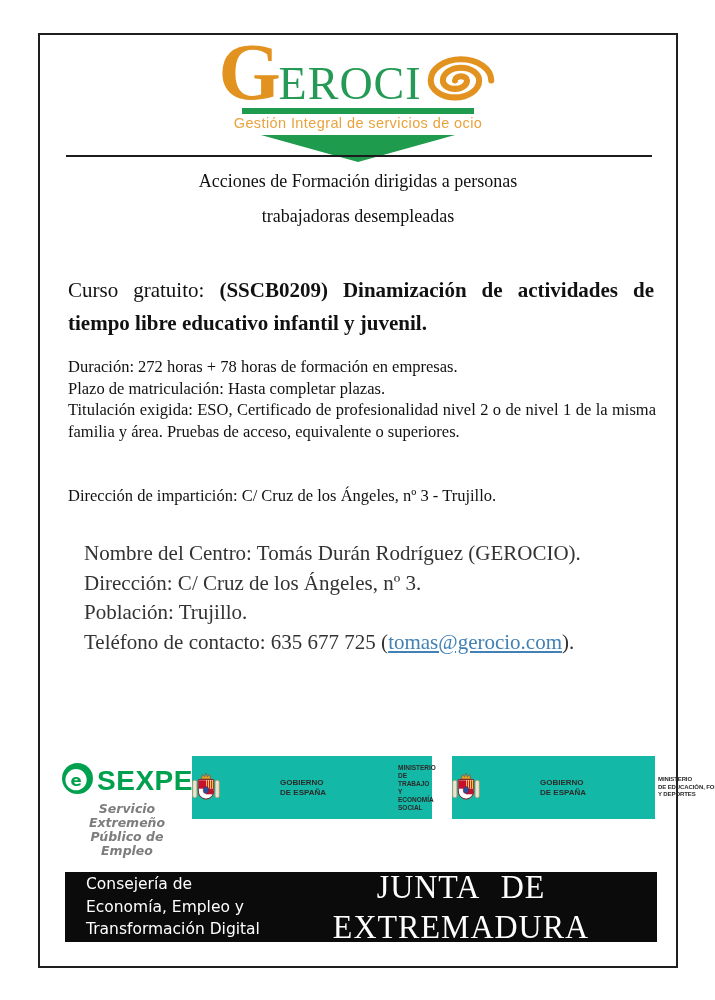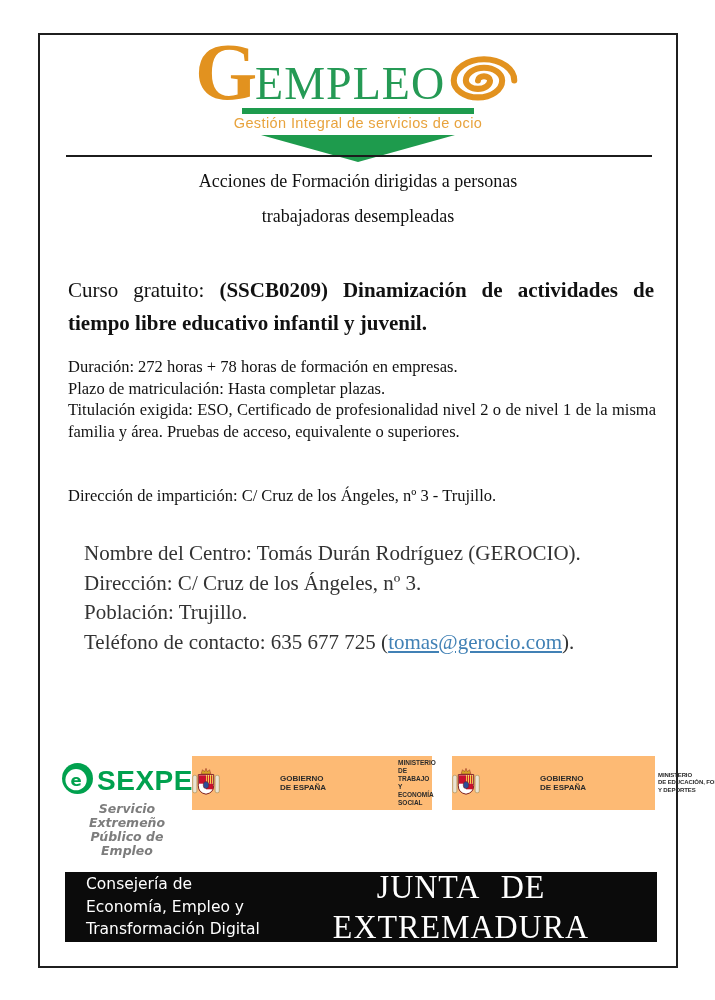--- a/index.html
+++ b/index.html
@@ -39,21 +39,21 @@
   .center-info{position:absolute;top:504px;left:44px;width:588px;
     font-family:Liberation Serif, serif;font-size:21px;line-height:29.5px;color:#333;}
   .center-info a{color:#4181b5;text-decoration:underline;cursor:pointer;}
 
   
   .sexpe{position:absolute;left:24px;top:727px;width:126px;display:flex;flex-direction:column;align-items:center;}
   .sexpe-row{display:flex;align-items:center;gap:3px;}
   .sexpe-name{font-family:"Liberation Sans",sans-serif;font-weight:bold;font-size:28px;color:#00A14E;letter-spacing:0.5px;}
   .sexpe-sub{font-family:"DejaVu Sans",sans-serif;font-style:italic;color:#7d7d7d;font-size:12.5px;line-height:14px;margin-top:3px;text-align:center;font-weight:bold;}
 
-  .gov{position:absolute;top:721px;height:54px;background:#fdba74;display:flex;align-items:stretch;gap:27px;}
+  .gov{position:absolute;top:721px;height:63px;background:#14b8a6;display:flex;align-items:stretch;gap:27px;}
   .gov1{left:152px;width:240px;}
   .gov2{left:412px;width:203px;}
   .coa{width:38px;display:flex;align-items:center;justify-content:center;}
   .gov-vline{width:1px;background:rgba(60,40,0,0.35);margin:7px 0;}
   .gov-col{display:flex;flex-direction:column;justify-content:center;padding:0 6px;
     font-family:"Liberation Sans",sans-serif;font-weight:bold;color:#2b2b2b;}
   .gov-col.gobierno{font-size:8px;line-height:9.5px;min-width:52px;}
   .gov-col.ministry{font-size:6.5px;line-height:8px;}
   .gov-col.ministry.long{font-size:6px;line-height:7.5px;white-space:nowrap;letter-spacing:-0.1px;}
   .sepe-box{width:50px;background:#fff;display:flex;flex-direction:row;align-items:flex-start;justify-content:center;padding:3px 4px;box-sizing:border-box;}
@@ -67,21 +67,21 @@
     font-size:32px;letter-spacing:1px;word-spacing:13px;transform:scaleY(1.08);padding-right:6px;}
 </style>
 </head>
 <body>
 
 <div class="page">
 
   <div class="logo">
     <div class="logo-row">
       <span class="logo-g">G</span>
-        <span class="logo-rest">EMPLEO</span>
+        <span class="logo-rest">EROCI</span>
       <span class="logo-spiral">
         <svg width="74" height="46" viewBox="36 14 58 38">
           <path d="M 60 35 a 5 3.5 0 0 1 10 0 a 10 7 0 0 1 -20 0 a 15 10.5 0 0 1 30 0 a 20 14 0 0 1 -40 0 a 25 17.5 0 0 1 50 0" fill="none" stroke="#E2921F" stroke-width="5" stroke-linecap="round"></path>
         </svg>
       </span>
     </div>
     <div class="logo-bar"></div>
     <div class="logo-tagline">Gestión Integral de servicios de ocio</div>
     <div class="logo-triangle"></div>
   </div>

